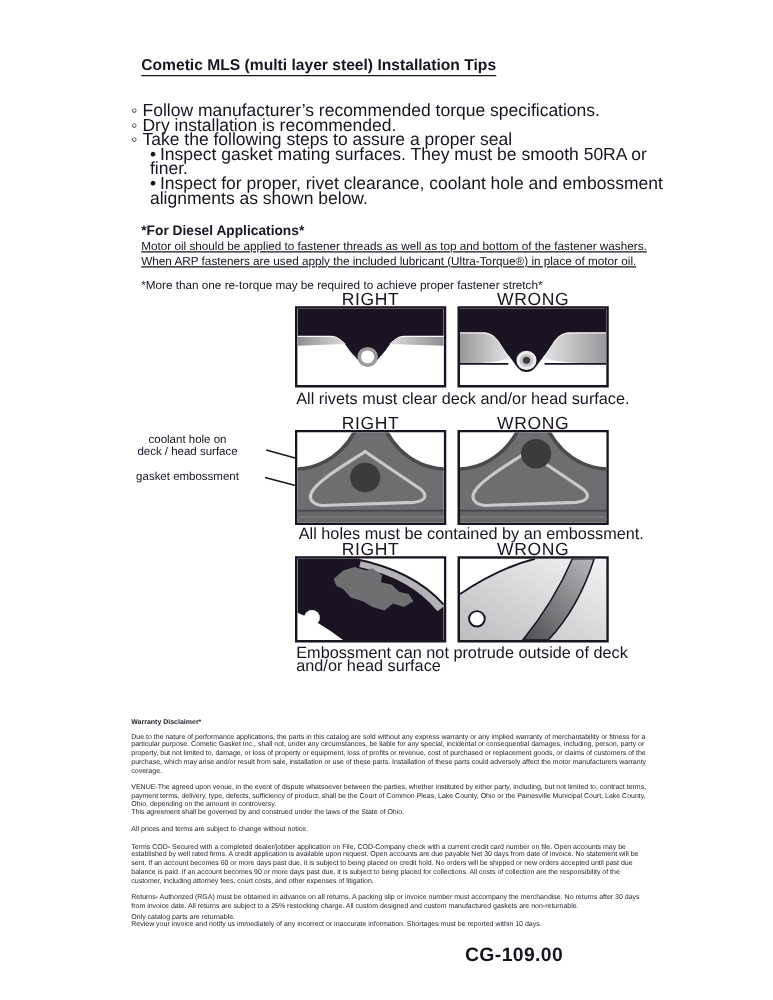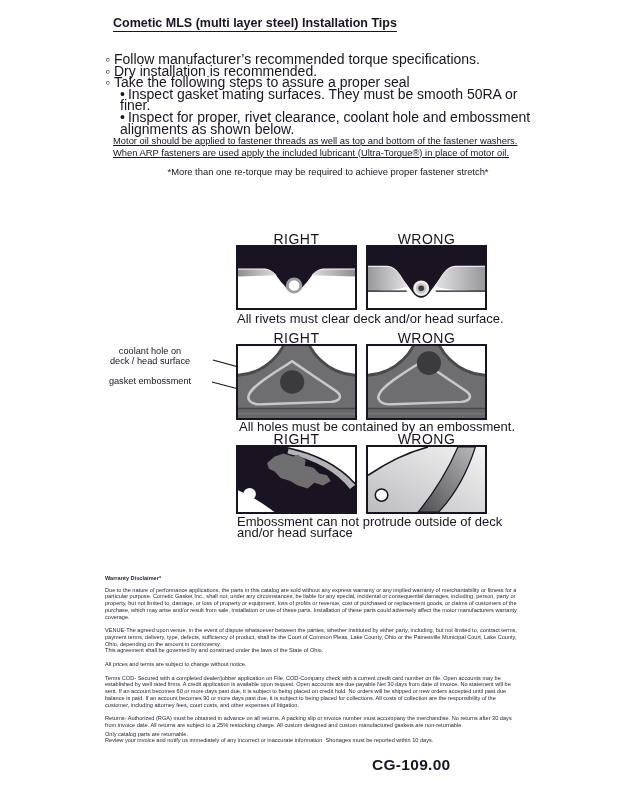--- a/index.html
+++ b/index.html
@@ -6,32 +6,32 @@
   .page{
     position:relative;
     width:618px;height:800px;
     background:#ffffff;
     font-family:"Liberation Sans", sans-serif;
     color:#1a1322;
     overflow:hidden;
     margin:0 auto;
   }
   
-  .top-text{position:absolute;left:105px;top:16px;width:445px;}
+  .top-text{position:absolute;left:105px;top:45px;width:445px;}
   .doc-title{margin-left:8px;font-size:12.5px;font-weight:bold;margin-bottom:4px;}
   .doc-title span{border-bottom:1.6px solid #1a1322;padding-bottom:1px;}
   .tips{font-size:14px;line-height:11.6px;margin-top:24px;}
   .bullet::before{content:"◦";margin-right:4px;}
   .subbullet{margin-left:15px;}
   .subbullet::before{content:"•";margin-right:3px;}
   .diesel-heading{margin-left:8px;margin-top:15px;font-size:11px;font-weight:bold;}
   .para{margin-left:8px;font-size:9.4px;line-height:11.4px;white-space:pre-line;width:430px;}
   .para.p1{margin-top:0;text-decoration:underline;}
   .para.p2{margin-top:7px;}
-  .para.note{margin-top:8px;text-align:center;}
+  .para.note{margin-top:8px;}
   
   .dg-label{position:absolute;width:121px;text-align:center;font-size:14px;letter-spacing:.5px;}
   .dg-box{position:absolute;width:121px;border:2px solid #1a1322;box-sizing:border-box;background:#fff;}
   .dg-box svg{display:block;width:100%;height:100%;}
   .dg-caption{position:absolute;font-size:13px;line-height:11.4px;}
   .callout{position:absolute;left:90px;width:120px;text-align:center;font-size:9.2px;line-height:10px;}
   .callout-lines{position:absolute;left:205px;top:350px;}
   
   .legal{position:absolute;left:105px;top:575px;width:414px;font-size:5.6px;line-height:6.7px;color:#2a2430;}
   .legal .lg-head{font-weight:bold;margin:0 0 5px 0;}
@@ -50,20 +50,21 @@
 
   <div class="top-text">
     <div class="doc-title"><span>Cometic MLS (multi layer steel) Installation Tips</span></div>
     <div class="tips">
       <div class="bullet">Follow manufacturer’s recommended torque specifications.</div>
       <div class="bullet">Dry installation is recommended.</div>
       <div class="bullet">Take the following steps to assure a proper seal</div>
       <div class="subbullet">Inspect gasket mating surfaces.  They must be smooth 50RA or finer.</div>
       <div class="subbullet">Inspect for proper, rivet clearance, coolant hole and embossment alignments as shown below.</div>
     </div>
+    <div class="diesel-heading">*For Diesel Applications*</div>
     <div class="para p1">Motor oil should be applied to fastener threads as well as top and bottom of the fastener washers.
 When ARP fasteners are used apply the included lubricant (Ultra-Torque®) in place of motor oil.</div>
     <div class="para note">*More than one re-torque may be required to achieve proper fastener stretch*</div>
   </div>
 
   <div class="dg-label" style="left:236px;top:231px;">RIGHT</div>
   <div class="dg-label" style="left:366px;top:231px;">WRONG</div>
 
   <div class="dg-box" style="left:236px;top:245px;height:65px;">
     <svg viewBox="0 0 121 65" preserveAspectRatio="none">

